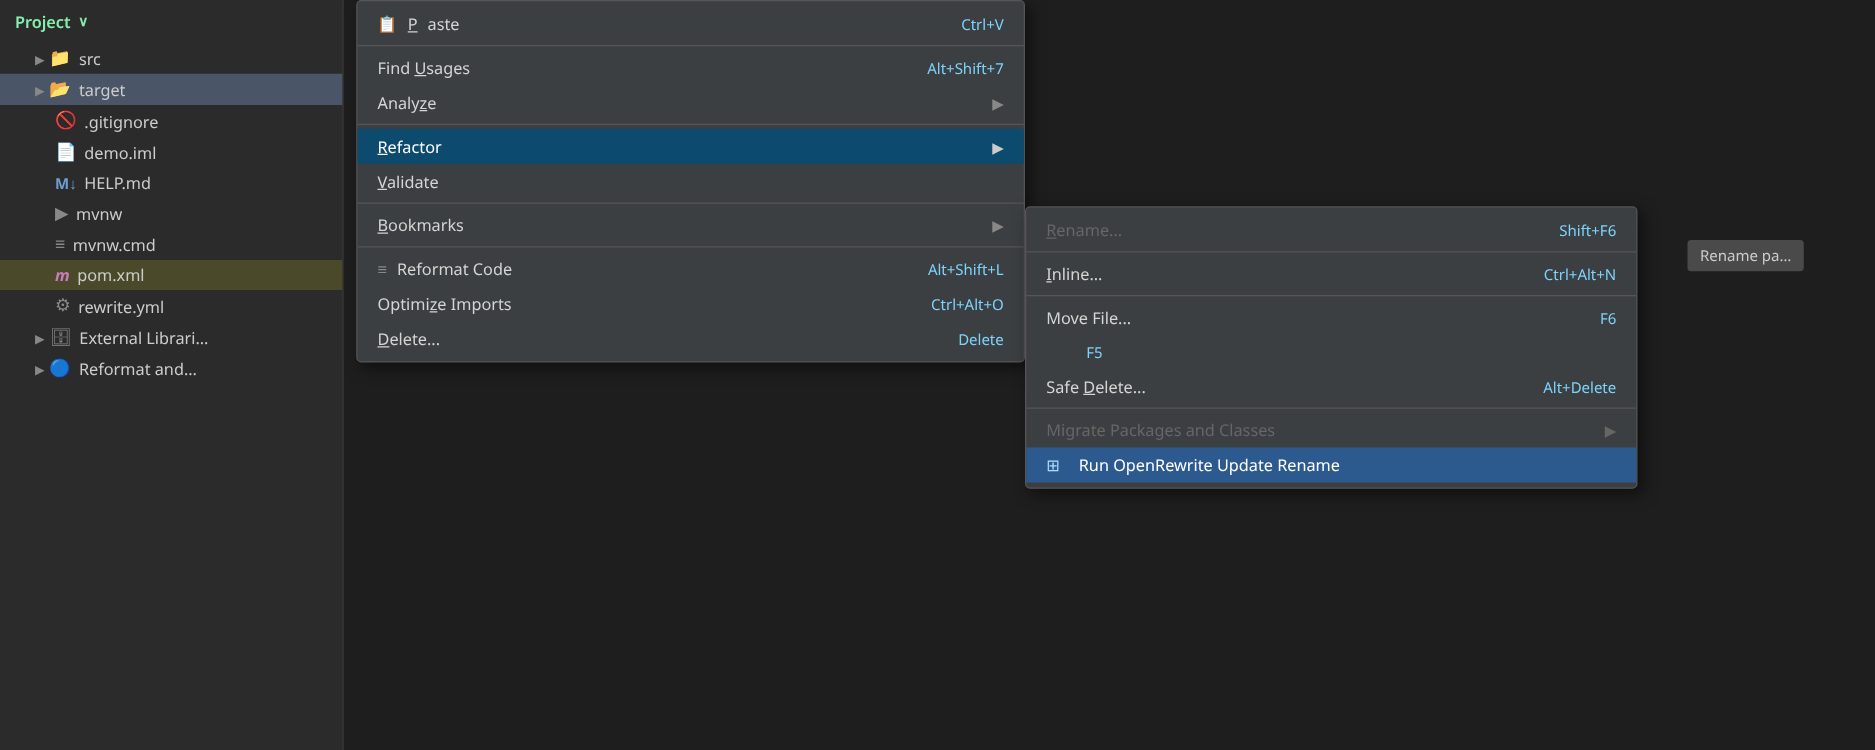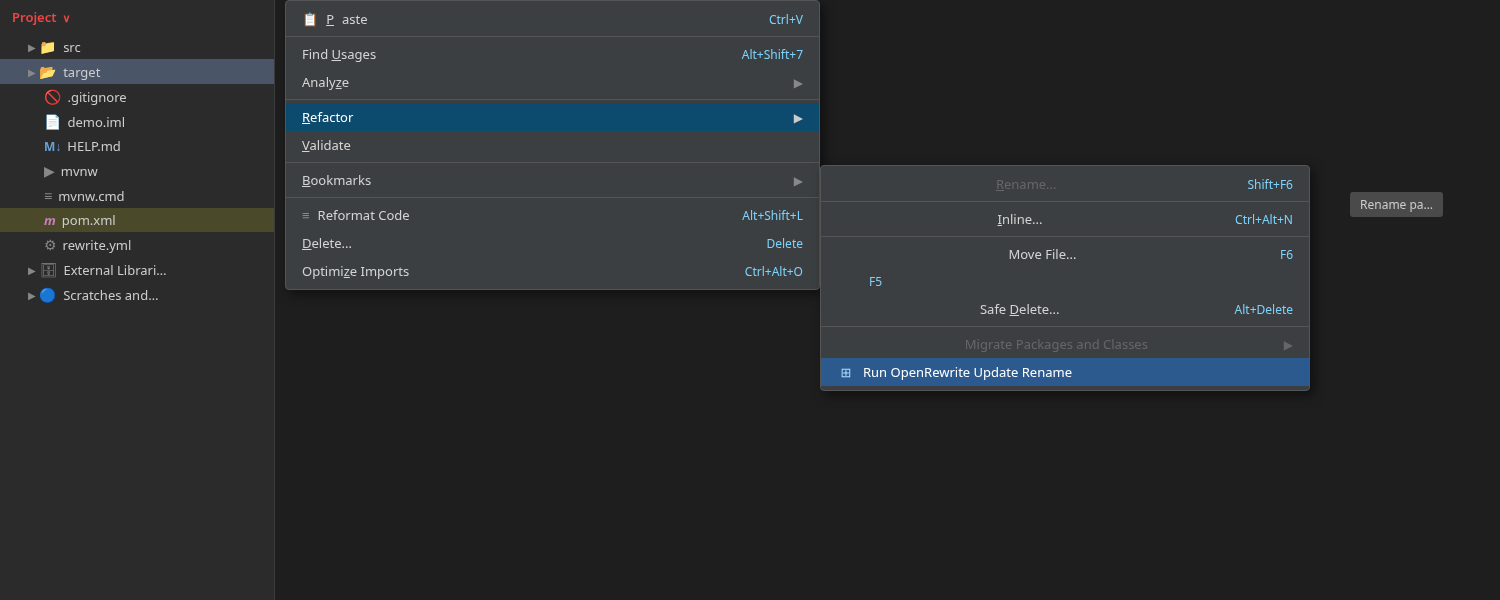--- a/index.html
+++ b/index.html
@@ -24,21 +24,21 @@
       border-right: 1px solid #3c3c3c;
       overflow: hidden;
     }
 
     .sidebar-header {
       display: flex;
       align-items: center;
       padding: 8px 12px;
       font-size: 13px;
       font-weight: 600;
-      color: #ef4444;
+      color: #86efac;
     }
 
     .sidebar-header .chevron {
       margin-left: 6px;
       font-size: 11px;
     }
 
     .sidebar-item {
       display: flex;
       align-items: center;
@@ -176,21 +176,20 @@
       position: absolute;
       left: 820px;
       top: 165px;
       width: 490px;
       background: #3c3f41;
       border: 1px solid #555;
       border-radius: 4px;
       box-shadow: 4px 4px 12px rgba(0,0,0,0.5);
       padding: 4px 0;
       z-index: 101;
-      text-align: center;
     }
 
     .menu-item-icon {
       display: flex;
       align-items: center;
       padding: 5px 16px;
       cursor: pointer;
       font-size: 13px;
       color: #d4d4d4;
     }
@@ -284,21 +283,21 @@
 
   <div class="sidebar-item indent-1">
     <span class="arrow">▶</span>
     <span class="icon external">🗄</span>
     <span>External Librari…</span>
   </div>
 
   <div class="sidebar-item indent-1">
     <span class="arrow">▶</span>
     <span class="icon scratches">🔵</span>
-    <span>Scratches and…</span>
+    <span>Reformat and…</span>
   </div>
 </div>
 
 <div class="code-area">
   <div class="code-line">
     <span>specs.openrewrite.org/v1beta/recipe</span>
     <span class="error-badge">!</span>
     <span class="error-count">1</span>
   </div>
   <div class="code-line">
@@ -351,27 +350,27 @@
 
   <div class="menu-item">
     <span class="label" style="display:flex;align-items:center;gap:8px;">
       <span style="color:#888;">≡</span>
       <span>Reformat Code</span>
     </span>
     <span class="shortcut">Alt+Shift+L</span>
   </div>
 
   <div class="menu-item">
+    <span class="label">Optimi<span class="underline">z</span>e Imports</span>
+    <span class="shortcut">Ctrl+Alt+O</span>
+  </div>
+
+  <div class="menu-item">
     <span class="label"><span class="underline">D</span>elete...</span>
     <span class="shortcut">Delete</span>
-  </div>
-
-  <div class="menu-item">
-    <span class="label">Optimi<span class="underline">z</span>e Imports</span>
-    <span class="shortcut">Ctrl+Alt+O</span>
   </div>
 
 </div>
 
 <div class="context-menu-refactor">
 
   <div class="menu-item disabled">
     <span class="label"><span class="underline">R</span>ename...</span>
     <span class="shortcut">Shift+F6</span>
   </div>

